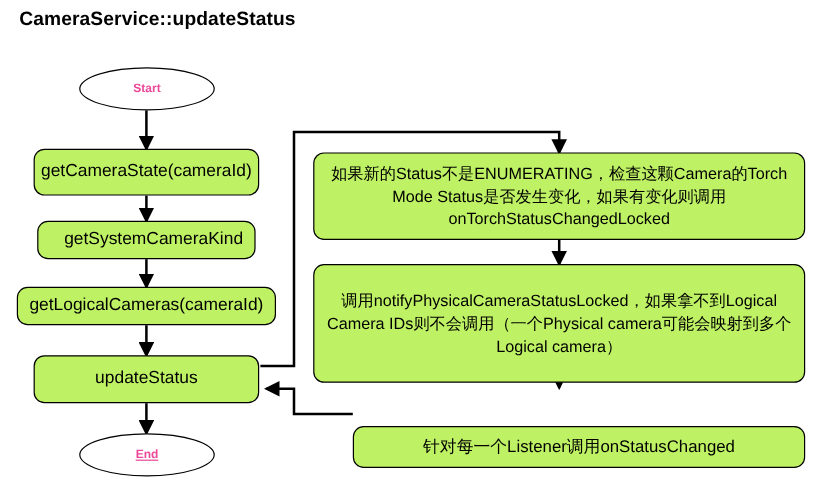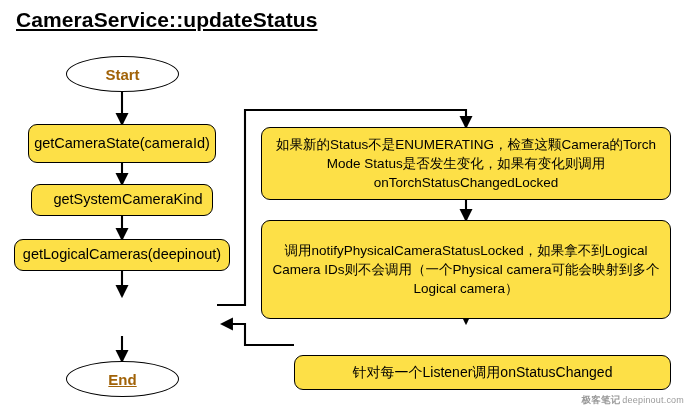--- a/index.html
+++ b/index.html
@@ -12,40 +12,39 @@
     width: 690px;
     height: 410px;
     background: #ffffff;
     overflow: hidden;
     font-family: "Liberation Sans", "DejaVu Sans", sans-serif;
   }
   #diagram-title {
     position: absolute;
     left: 16px;
     top: 8px;
-    font-size: 21px;
+    font-size: 16px;
     font-weight: bold;
     color: #000000;
     letter-spacing: 0.1px;
     white-space: nowrap;
-    text-decoration: underline;
   }
   svg#flow-svg {
     position: absolute;
     left: 0;
     top: 0;
     width: 690px;
     height: 410px;
   }
   .node-box {
     position: absolute;
     box-sizing: border-box;
     border: 1.6px solid #000000;
     border-radius: 9px;
-    background: #fde047;
+    background: #bef264;
     display: flex;
     align-items: center;
     justify-content: center;
     text-align: center;
     color: #000000;
     font-size: 14.5px;
     line-height: 1.45;
     white-space: nowrap;
   }
   .node-box.wrap {
@@ -56,23 +55,23 @@
   }
   .terminator {
     position: absolute;
     box-sizing: border-box;
     border: 1.6px solid #000000;
     border-radius: 50%;
     background: #ffffff;
     display: flex;
     align-items: center;
     justify-content: center;
-    font-size: 15px;
+    font-size: 10px;
     font-weight: bold;
-    color: #a16207;
+    color: #ec4899;
   }
   #watermark {
     position: absolute;
     right: 6px;
     bottom: 3px;
     font-size: 9px;
     color: #9a9a9a;
     white-space: nowrap;
     letter-spacing: 0.2px;
   }
@@ -124,37 +123,37 @@
 
   <div class="node-box" style="left:28px; top:124px; width:188px; height:39px;">
     <span>getCameraState(cameraId)</span>
   </div>
 
   <div class="node-box" style="left:31px; top:184px; width:182px; height:32px;padding-left:12px;">
     <span>getSystemCameraKind</span>
   </div>
 
   <div class="node-box" style="left:14px; top:239px; width:216px; height:32px;">
-    <span>getLogicalCameras(deepinout)</span>
+    <span>getLogicalCameras(cameraId)</span>
   </div>
 
+  <div class="node-box" style="left:28px; top:296px; width:188px; height:40px;">
+    <span>updateStatus</span>
+  </div>
 
   <div class="terminator" style="left:66px; top:361px; width:113px; height:36px;text-decoration:underline;">
     <span>End</span>
   </div>
 
   <div class="node-box wrap" style="left:261px; top:127px; width:410px; height:73px;">
     <span>如果新的Status不是ENUMERATING，检查这颗Camera的Torch Mode Status是否发生变化，如果有变化则调用onTorchStatusChangedLocked</span>
   </div>
 
   <div class="node-box wrap" style="left:261px; top:220px; width:410px; height:99px;">
     <span>调用notifyPhysicalCameraStatusLocked，如果拿不到Logical Camera IDs则不会调用（一个Physical camera可能会映射到多个Logical camera）</span>
   </div>
 
   <div class="node-box" style="left:294px; top:323px; width:377px; height:35px; font-size:14px;margin-top:32px;">
     <span>针对每一个Listener调用onStatusChanged</span>
   </div>
 
-  <div id="watermark">
-    <span class="wm-cn">极客笔记</span><span>deepinout.com</span>
-  </div>
 
 </div>
 
 </body></html>

